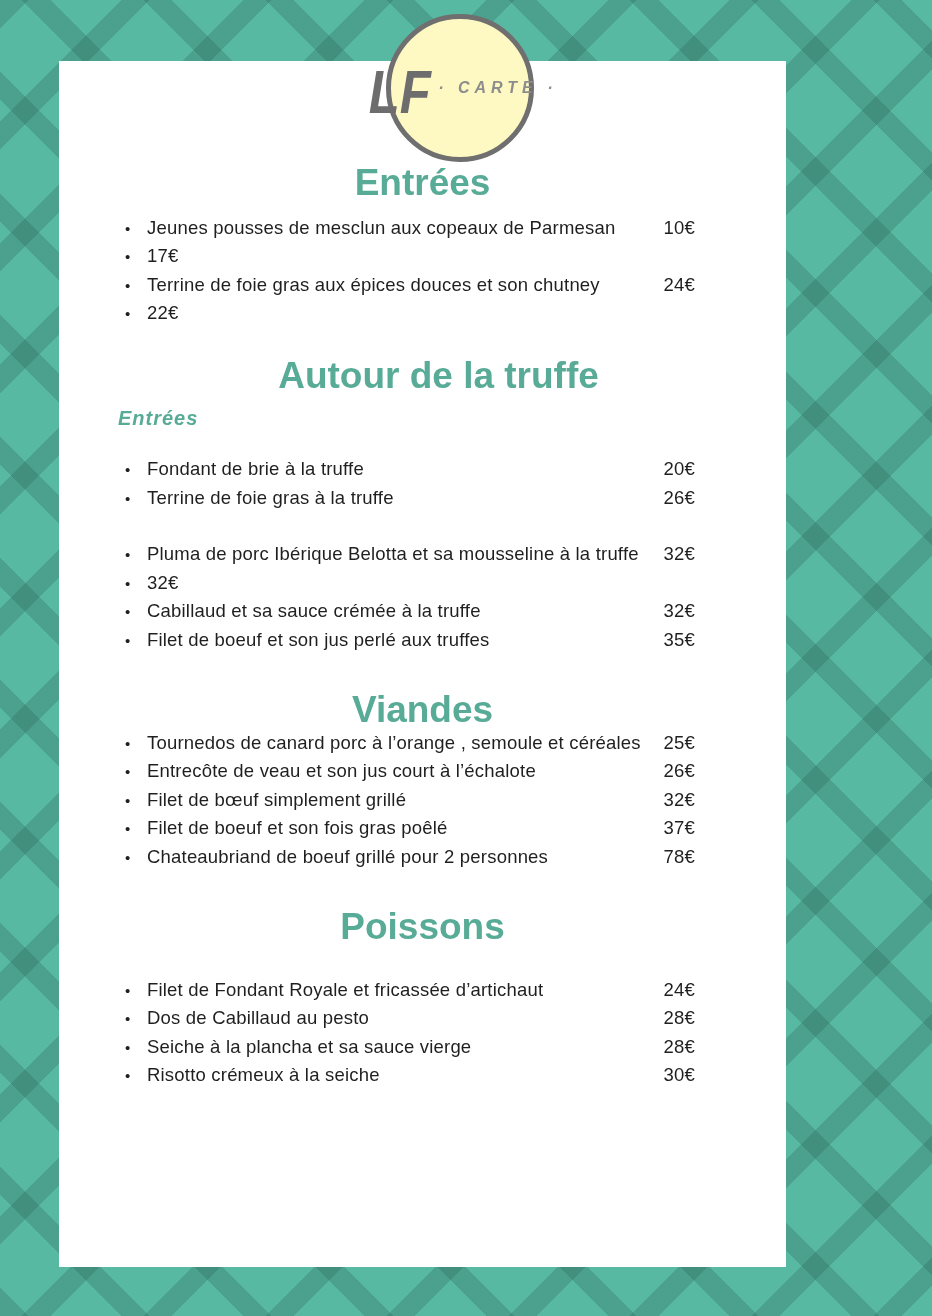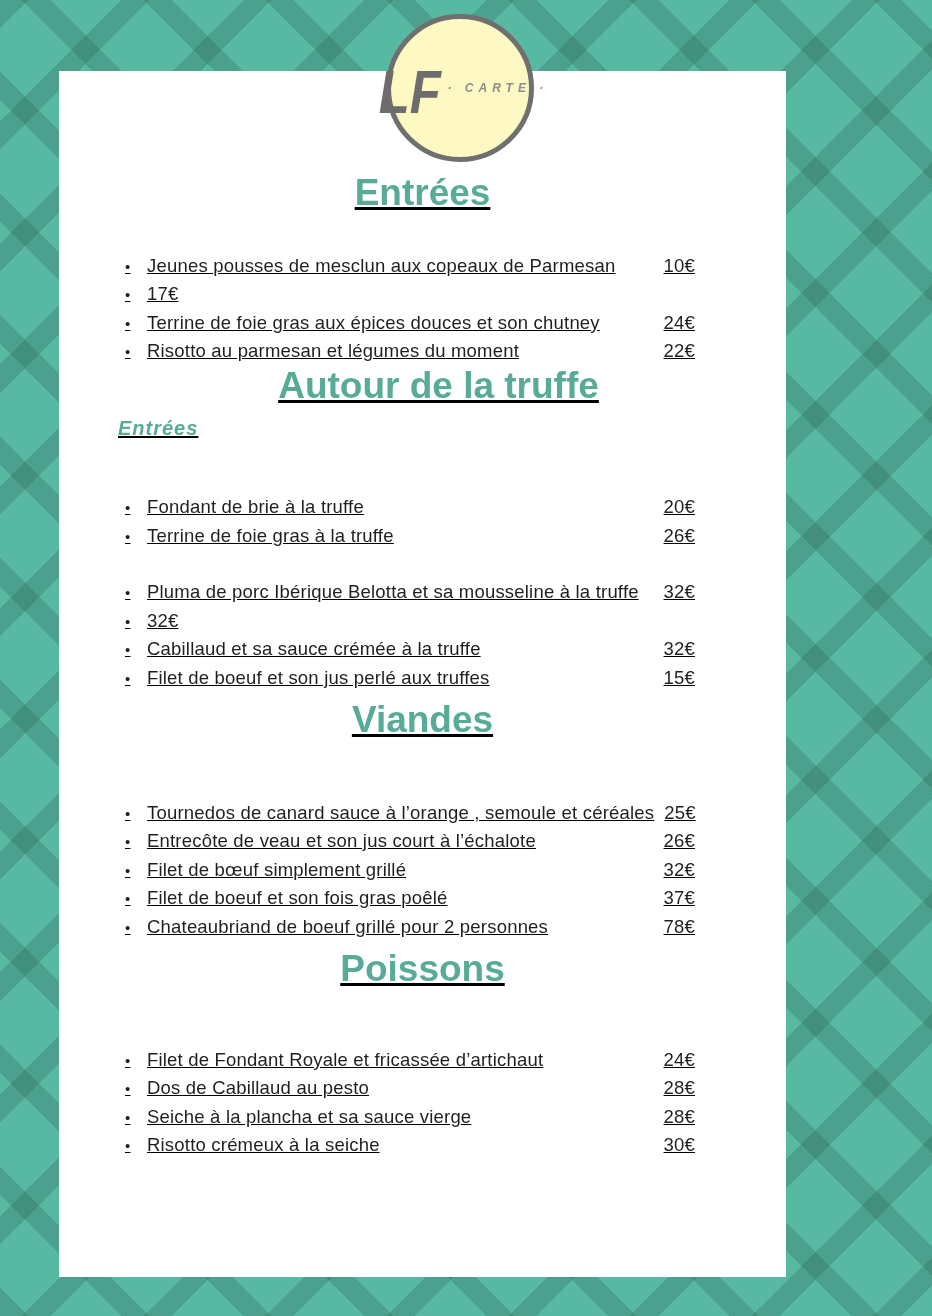--- a/index.html
+++ b/index.html
@@ -16,25 +16,24 @@
     position: relative;
     background-color: #58b9a3;
     background-image:
       repeating-linear-gradient(45deg,  rgba(38,92,80,0.26) 0 20px, transparent 20px 86px),
       repeating-linear-gradient(135deg, rgba(38,92,80,0.26) 0 20px, transparent 20px 86px);
   }
 
   .menu-card {
     position: absolute;
     left: 59px;
-    top: 71px;
+    top: 61px;
     width: 727px;
     height: 1206px;
     background: #ffffff;
-    text-decoration: underline;
   }
 
   
   .logo-badge {
     position: absolute;
     left: 386px;
     top: 14px;
     width: 148px;
     height: 148px;
     border-radius: 50%;
@@ -52,21 +51,21 @@
     font-size: 62px;
     font-weight: 700;
     color: #6d6d6d;
     letter-spacing: 0px;
     line-height: 0.9;
     transform: scaleX(0.82);
     margin-top: 8px;
   }
   .logo-subtitle {
     margin-top: 0;
-    font-size: 12px;
+    font-size: 16px;
     font-weight: 700;
     color: #8d8d8d;
     letter-spacing: 5px;
     white-space: nowrap;
   }
 
   .menu-main {
     padding-top: 101px;
   }
 
@@ -100,29 +99,29 @@
     color: #1f1f1f;
     letter-spacing: 0.2px;
   }
   .bullet {
     width: 22px;
     flex: 0 0 22px;
     font-size: 15px;
     color: #1f1f1f;
   }
   .item-name { flex: 1 1 auto; padding-right: 10px; white-space: nowrap; }
-  .item-price { flex: 0 0 auto; text-align: right; margin-top: 28px; }
+  .item-price { flex: 0 0 auto; text-align: right; }
 
   
   .section-0 .section-title { margin-bottom: 12px; }
   .section-1 .section-title { margin-top: 24px; margin-bottom: 10px; margin-left: 32px; }
   .section-1 .group-0 .item-list { margin-top: 28px; }
   .section-1 .group-1 .group-subtitle { margin-top: 40px; }
   .section-1 .group-1 .item-list { margin-top: 28px; }
-  .section-2 .section-title { margin-top: 32px; margin-bottom: 32px; }
+  .section-2 .section-title { margin-top: 32px; }
   .section-3 .section-title { margin-top: 32px; margin-bottom: 30px; }
 </style>
 </head>
 <body>
 
 <div class="logo-badge">
   <div class="logo-initials">LF</div>
   <div class="logo-subtitle">· CARTE ·</div>
 </div>
 
@@ -141,21 +140,20 @@
               <span class="bullet">•</span>
               <span class="item-price">17€</span>
             </li>
             <li class="menu-item">
               <span class="bullet">•</span>
               <span class="item-name">Terrine de foie gras aux épices douces et son chutney</span>
               <span class="item-price">24€</span>
             </li>
             <li class="menu-item">
               <span class="bullet">•</span>
-              <span class="item-name">Risotto au parmesan et légumes du moment</span>
               <span class="item-price">22€</span>
             </li>
           </ul>
         </div>
       </section>
       <section class="menu-section section-1">
         <h2 class="section-title">Autour de la truffe</h2>
         <div class="menu-group group-0">
           <h3 class="group-subtitle">Entrées</h3>
           <ul class="item-list">
@@ -183,32 +181,32 @@
               <span class="item-price">32€</span>
             </li>
             <li class="menu-item">
               <span class="bullet">•</span>
               <span class="item-name">Cabillaud et sa sauce crémée à la truffe</span>
               <span class="item-price">32€</span>
             </li>
             <li class="menu-item">
               <span class="bullet">•</span>
               <span class="item-name">Filet de boeuf et son jus perlé aux truffes</span>
-              <span class="item-price">15€</span>
+              <span class="item-price">35€</span>
             </li>
           </ul>
         </div>
       </section>
       <section class="menu-section section-2">
         <h2 class="section-title">Viandes</h2>
         <div class="menu-group group-0">
           <ul class="item-list">
             <li class="menu-item">
               <span class="bullet">•</span>
-              <span class="item-name">Tournedos de canard sauce à l’orange , semoule et céréales</span>
+              <span class="item-name">Tournedos de canard porc à l’orange , semoule et céréales</span>
               <span class="item-price">25€</span>
             </li>
             <li class="menu-item">
               <span class="bullet">•</span>
               <span class="item-name">Entrecôte de veau et son jus court à l’échalote</span>
               <span class="item-price">26€</span>
             </li>
             <li class="menu-item">
               <span class="bullet">•</span>
               <span class="item-name">Filet de bœuf simplement grillé</span>

